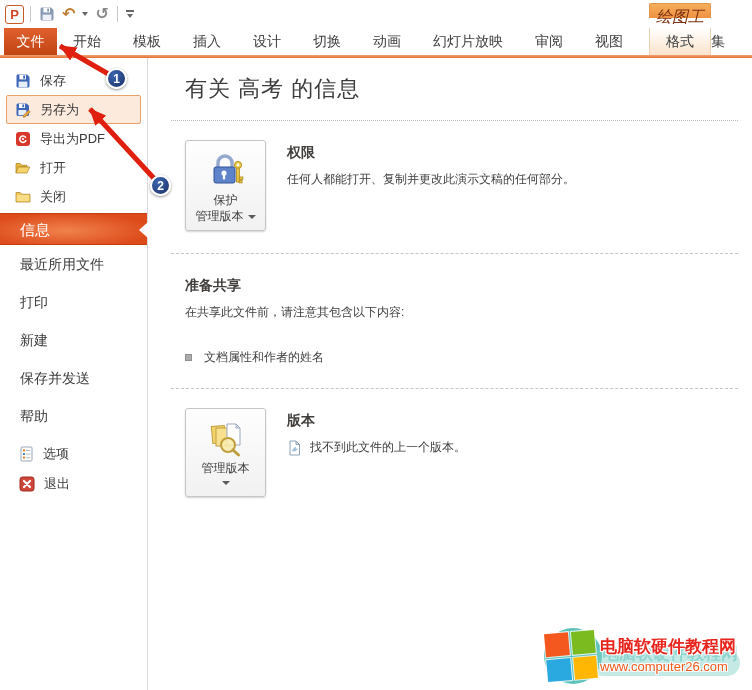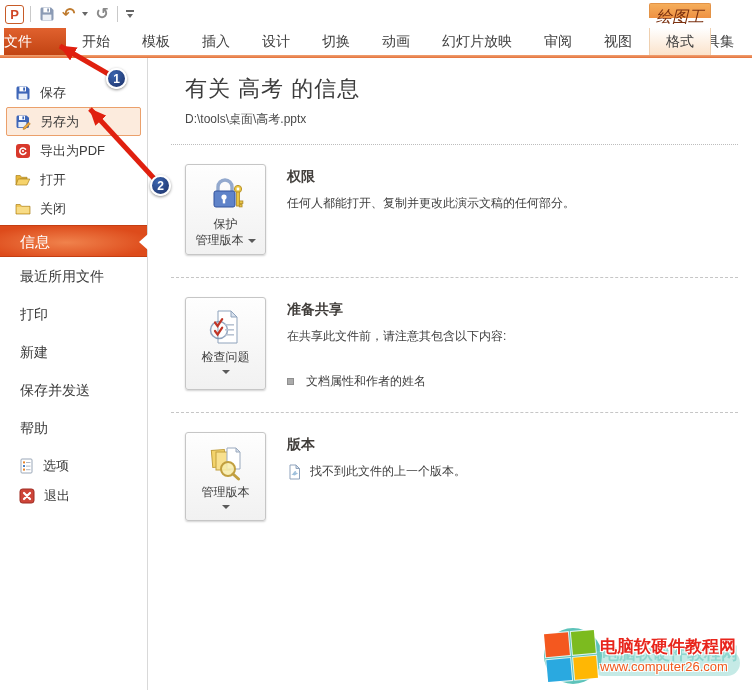--- a/index.html
+++ b/index.html
@@ -15,37 +15,37 @@
   .qbtn { border:none; background:transparent; padding:0 2px; height:22px; display:flex; align-items:center; cursor:pointer; }
   .glyph { font-family:"DejaVu Sans",sans-serif; font-size:16px; line-height:1; }
   .undo-g { color:#BF7B2F; font-weight:bold; }
   .redo-g { color:#8A8A8A; font-weight:bold; }
   .tri-down { width:0; height:0; border-left:3.5px solid transparent; border-right:3.5px solid transparent; border-top:4px solid #666; display:inline-block; }
   .custom-mark { display:inline-flex; flex-direction:column; align-items:center; gap:2px; }
   .custom-mark .bar { width:8px; height:0; border-top:2px solid #666; }
 
   
   .tabsrow { position:absolute; left:4px; top:28px; height:27px; display:flex; }
-  .file-tab { width:62px; text-align:left; line-height:27px; font-size:14px; color:#fff;
+  .file-tab { width:53px; text-align:center; line-height:27px; font-size:14px; color:#fff;
               background:linear-gradient(#E0612E,#C24413); }
   .tab { padding:0 16px; font-size:14px; line-height:27px; color:#404040; cursor:pointer; }
   .ctx-header { position:absolute; left:649px; top:3px; width:62px; height:15px; line-height:25px;
                 text-align:center; font-size:16px; color:#7B3110;
                 background:linear-gradient(#F5AE5B,#EF9143); border:1px solid #E39347; border-bottom:none;
                 border-radius:2px 2px 0 0;font-style:italic; }
   .ctx-tab { position:absolute; left:649px; top:28px; width:62px; height:27px; line-height:27px;
              text-align:center; font-size:14px; color:#3E3E3E;
              background:linear-gradient(#FFFFFF,#FBE3CB);
              border-left:1px solid #EFD0B0; border-right:1px solid #EFD0B0; cursor:pointer; }
   .orange-line { position:absolute; left:0; top:55px; width:752px; height:3px;
                  background:linear-gradient(#F0A274,#E4713A); }
 
   
   .backstage { position:absolute; left:0; top:58px; width:752px; height:632px; display:flex; background:#fff; }
-  .sidebar { width:148px; flex:0 0 148px; border-right:1px solid #D9D9D9; padding-top:20px; position:relative; }
+  .sidebar { width:148px; flex:0 0 148px; border-right:1px solid #D9D9D9; padding-top:8px; position:relative; }
   .main { flex:1; padding:16px 14px 0 37px; }
 
   
   .cmds { padding:0 6px; }
   .cmd { height:29px; display:flex; align-items:center; gap:9px; padding-left:8px; font-size:13px; color:#3A3A3A;
          border:1px solid transparent; border-radius:2px; cursor:pointer; }
   .cmd.hl { background:#FCEBDD; border-color:#EBA06B; }
   .cmd svg { flex:0 0 16px; }
 
   
@@ -234,21 +234,20 @@
             <rect x="1" y="1" width="14" height="14" rx="2.5" fill="#CE4539" stroke="#9E2C22"></rect>
             <path d="M5 5 L11 11 M11 5 L5 11" stroke="#fff" stroke-width="2.2" stroke-linecap="round"></path>
           </svg>
           <span>退出</span>
         </div>
       </div>
     </div>
 
     <div class="main">
       <h1 class="page-title">有关 高考 的信息</h1>
-      <div class="file-path">D:\tools\桌面\高考.pptx</div>
       <div class="dotted-sep"></div>
 
       <div class="section">
         <button class="bigbtn">
           <span class="ictop">
             <svg width="38" height="36" viewBox="0 0 38 36">
               <path d="M11 16v-5a7 7 0 0 1 14 0v5" stroke="#93A9CE" stroke-width="3.4" fill="none"></path>
               <rect x="7" y="15" width="21" height="16" rx="2" fill="#5F83C9" stroke="#33539C"></rect>
               <circle cx="17" cy="21" r="2.6" fill="#fff"></circle>
                 <rect x="15.8" y="22" width="2.4" height="5.4" fill="#fff"></rect>
@@ -264,36 +263,20 @@
         </button>
         <div class="stext">
           <div class="shead">权限</div>
           <div class="sbody">任何人都能打开、复制并更改此演示文稿的任何部分。</div>
         </div>
       </div>
 
       <div class="dashed-sep"></div>
 
       <div class="section">
-        <button class="bigbtn">
-          <span class="ictop">
-            <svg width="38" height="38" viewBox="0 0 38 38">
-              <path d="M11 3h13l6 6v26H11z" fill="#fff" stroke="#8FA3BC"></path>
-              <path d="M24 3l6 6h-6z" fill="#D9E2EE" stroke="#8FA3BC"></path>
-              <circle cx="12" cy="22" r="8.5" fill="none" stroke="#6C87A9" stroke-width="1.5" opacity=".75"></circle>
-              <path d="M8 14.5l2.6 3.6 4.6-7" stroke="#C03526" stroke-width="2.2" fill="none" stroke-linecap="round"></path>
-              <path d="M8 23l2.6 3.6 4.6-7" stroke="#C03526" stroke-width="2.2" fill="none" stroke-linecap="round"></path>
-              <rect x="18" y="16" width="9" height="1.6" fill="#B9C4D3"></rect>
-                <rect x="18" y="21" width="9" height="1.6" fill="#B9C4D3"></rect>
-                <rect x="18" y="26" width="9" height="1.6" fill="#B9C4D3"></rect>
-            </svg>
-          </span>
-          <span class="blabel">检查问题</span>
-          <i class="dd"></i>
-        </button>
         <div class="stext">
           <div class="shead">准备共享</div>
           <div class="sbody">在共享此文件前，请注意其包含以下内容:</div>
           <div class="bullet-row">
             <i class="sq"></i>
             <span>文档属性和作者的姓名</span>
           </div>
         </div>
       </div>
 

